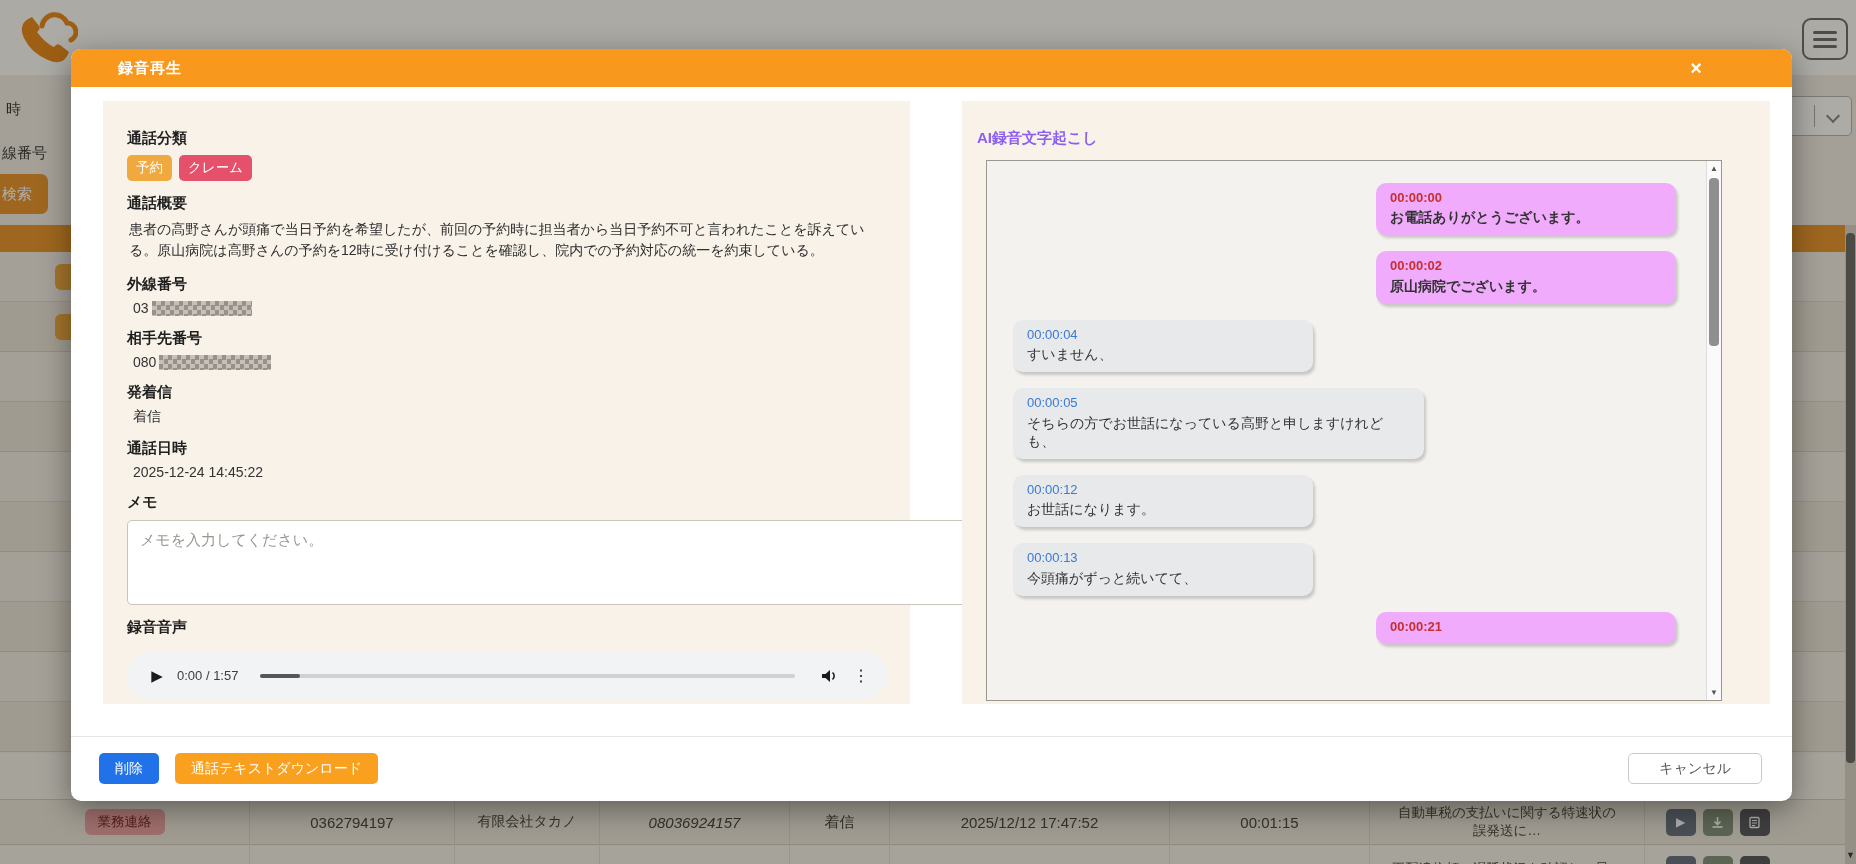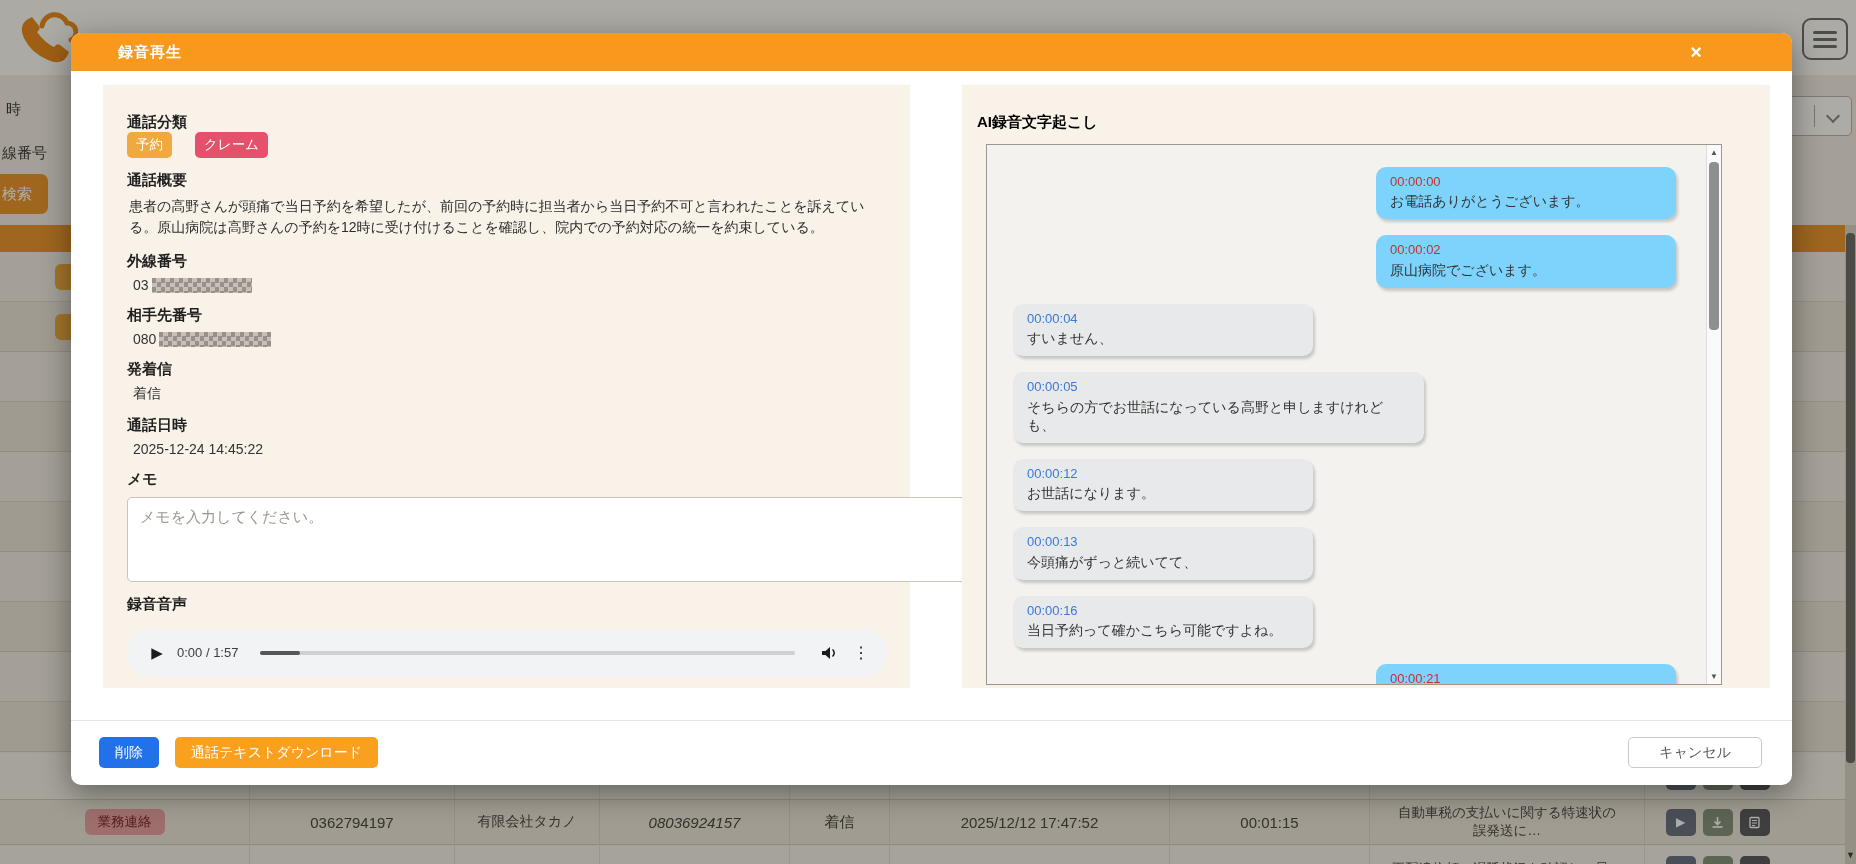--- a/index.html
+++ b/index.html
@@ -49,62 +49,62 @@
   .act-play{ background:#6b7280; } .act-dl{ background:#85927c; } .act-tr{ background:#585a5c; }
 
   .page-scrollbar { position:absolute; right:0; top:225px; width:11px; bottom:0; background:#d8d2c6; }
   .page-scrollbar .thumb { position:absolute; left:1px; right:1px; top:8px; height:530px; background:#6d6a64; border-radius:4px; }
   .page-scrollbar .arr { position:absolute; bottom:4px; left:0; right:0; text-align:center; font-size:9px; color:#3c3a36; }
 
   
   .overlay { position:absolute; inset:0; background:rgba(10,8,4,.33); z-index:1; }
 
   
-  .modal { position:absolute; left:71px; top:33px; width:1721px; height:752px; background:#fff; z-index:2;
+  .modal { position:absolute; left:71px; top:49px; width:1721px; height:752px; background:#fff; z-index:2;
     border-radius:10px; box-shadow:0 8px 30px rgba(0,0,0,.4); }
   .modal-header { height:38px; background:#f8981d; border-radius:10px 10px 0 0; display:flex; align-items:center; position:relative; }
   .modal-title { color:#fff; font-size:15px; font-weight:bold; padding-left:47px; letter-spacing:1px; }
   .modal-close { position:absolute; right:90px; top:0; height:38px; display:flex; align-items:center;
     background:none; border:none; color:#fff; font-size:20px; font-weight:bold; cursor:pointer; }
 
   .modal-body { display:flex; padding:14px 22px 0 32px; gap:52px; }
   .panel { background:#f8f2e8; height:603px; }
   .panel-left { width:807px; padding:20px 26px 16px 24px; }
   .panel-right { flex:1; padding:20px 0 0 0; }
 
   .fld-label { font-size:15px; font-weight:bold; color:#1f1f1f; margin-top:13px; }
   .fld-label:first-child { margin-top:8px; }
   .fld-value { font-size:14px; color:#333; margin-top:6px; padding-left:6px; }
-  .tag-row { display:flex; gap:23px; }
+  .tag-row { display:flex; gap:7px; margin-top:7px; }
   .tag { color:#fff; font-size:13.5px; padding:4px 9px; border-radius:5px; }
   .tag-reservation { background:#efa93f; }
   .tag-claim { background:#e5506a; }
   .summary { font-size:14px; color:#2e2e2e; line-height:1.52; margin-top:6px; padding-left:2px; }
   .pixelated { display:inline-block; vertical-align:-3px; height:15px; margin-left:3px;
     background:repeating-conic-gradient(#c6c0b8 0% 25%, #97918a 0% 50%); background-size:9px 9px; filter:blur(.6px); }
   .px1 { width:100px; } .px2 { width:112px; }
 
   .memo-box { display:block; width:855px; height:85px; margin-top:8px; background:#fff; border:1px solid #c9c5bd; border-radius:5px;
     resize:none; font-family:inherit; font-size:15px; padding:10px 12px; color:#333; }
   .memo-box::placeholder { color:#9a958d; }
 
   .audio { width:760px; height:48px; margin-top:15px; background:#f1f3f4; border-radius:24px; display:flex; align-items:center; padding:0 18px; }
   .audio .play { background:none; border:none; font-size:15px; color:#1b1b1b; cursor:pointer; width:24px; }
   .audio .time { font-size:13px; color:#3c4043; margin-left:8px; white-space:nowrap; }
   .audio .track { position:relative; flex:1; height:4px; background:#cdd1d4; border-radius:2px; margin:0 26px 0 22px; cursor:pointer; }
   .audio .played { position:absolute; left:0; top:0; height:4px; width:40px; background:#54565a; border-radius:2px; }
   .audio .vol { background:none; border:none; cursor:pointer; display:flex; align-items:center; }
   .audio .kebab { background:none; border:none; font-size:16px; color:#1b1b1b; cursor:pointer; margin-left:14px; letter-spacing:0; }
 
-  .tr-heading { font-size:15px; font-weight:bold; color:#000000; margin:8px 0 0 15px; }
+  .tr-heading { font-size:15px; font-weight:bold; color:#8b5cf6; margin:8px 0 0 15px; }
   .tr-box { position:relative; margin:12px 48px 0 24px; height:541px; background:#f3f2ef; border:1px solid #9b968e; overflow:hidden; }
   .tr-scroll { position:absolute; inset:0; right:15px; padding:22px 30px 10px 26px; display:flex; flex-direction:column; gap:16px; overflow:hidden; }
   .bubble { min-width:300px; max-width:62%; padding:7px 14px 9px 14px; border-radius:10px; box-shadow:2px 3px 3px rgba(0,0,0,.18); }
   .bubble.left { background:#e8e9ea; align-self:flex-start; }
-  .bubble.right { background:#7dd3fc; align-self:flex-end; }
+  .bubble.right { background:#f0abfc; align-self:flex-end;font-weight:bold; }
   .bubble .bt { font-size:13px; line-height:1.25; }
   .bubble.left .bt { color:#3879d9; }
   .bubble.right .bt { color:#c53030; }
   .bubble .bx { font-size:14px; color:#333; line-height:1.3; margin-top:2px; }
   .tr-sb { position:absolute; right:0; top:0; bottom:0; width:15px; background:#fafafa; border-left:1px solid #dcdcdc; }
   .tr-sb .sb-up, .tr-sb .sb-down { position:absolute; left:0; right:0; text-align:center; font-size:8px; color:#555; cursor:pointer; }
   .tr-sb .sb-up { top:3px; } .tr-sb .sb-down { bottom:3px; }
   .tr-sb .sb-thumb { position:absolute; left:2px; right:2px; top:17px; height:168px; background:#8f8f8f; border-radius:4px; cursor:pointer; }
 
   .modal-footer { margin-top:32px; border-top:1px solid #e6e6e6; padding:16px 30px 0 28px; display:flex; gap:16px; }
@@ -324,24 +324,20 @@
               <div class="bx">そちらの方でお世話になっている高野と申しますけれども、</div>
             </div>
             <div class="bubble left">
               <div class="bt">00:00:12</div>
               <div class="bx">お世話になります。</div>
             </div>
             <div class="bubble left">
               <div class="bt">00:00:13</div>
               <div class="bx">今頭痛がずっと続いてて、</div>
             </div>
-            <div class="bubble left">
-              <div class="bt">00:00:16</div>
-              <div class="bx">当日予約って確かこちら可能ですよね。</div>
-            </div>
             <div class="bubble right">
               <div class="bt">00:00:21</div>
 
             </div>
           </div>
           <div class="tr-sb">
             <div class="sb-up">▲</div>
             <div class="sb-thumb"></div>
             <div class="sb-down">▼</div>
           </div>

